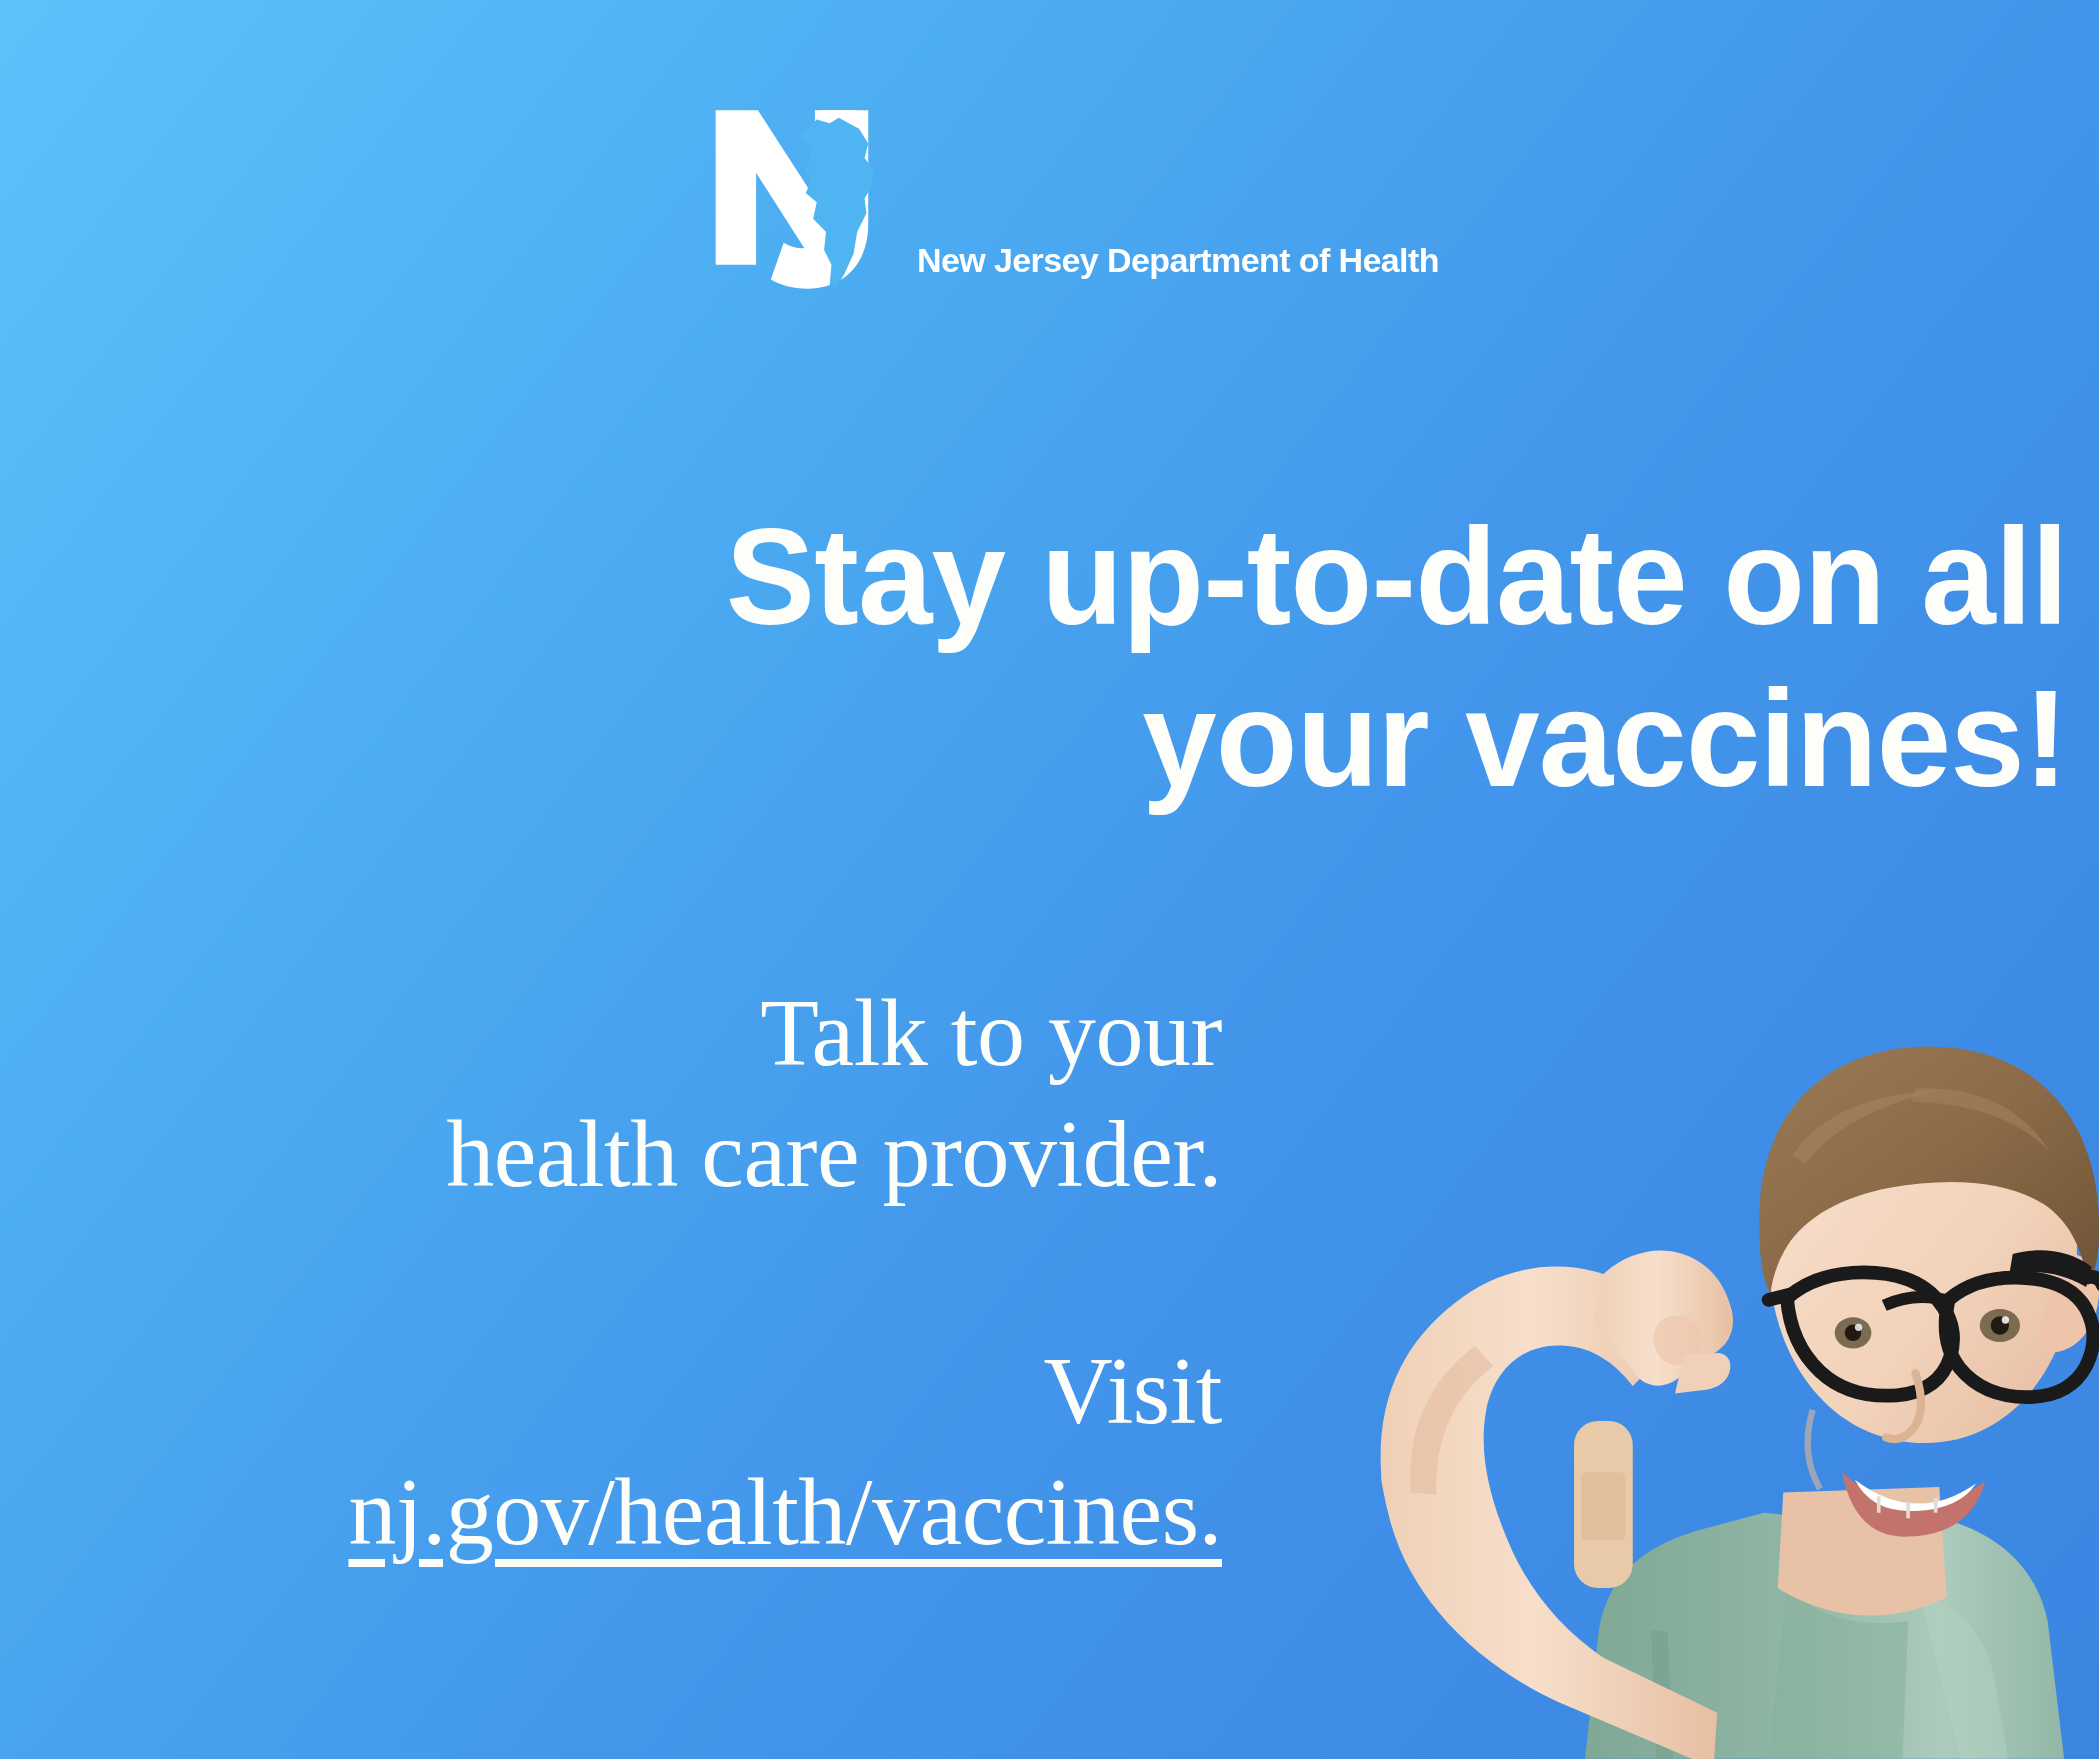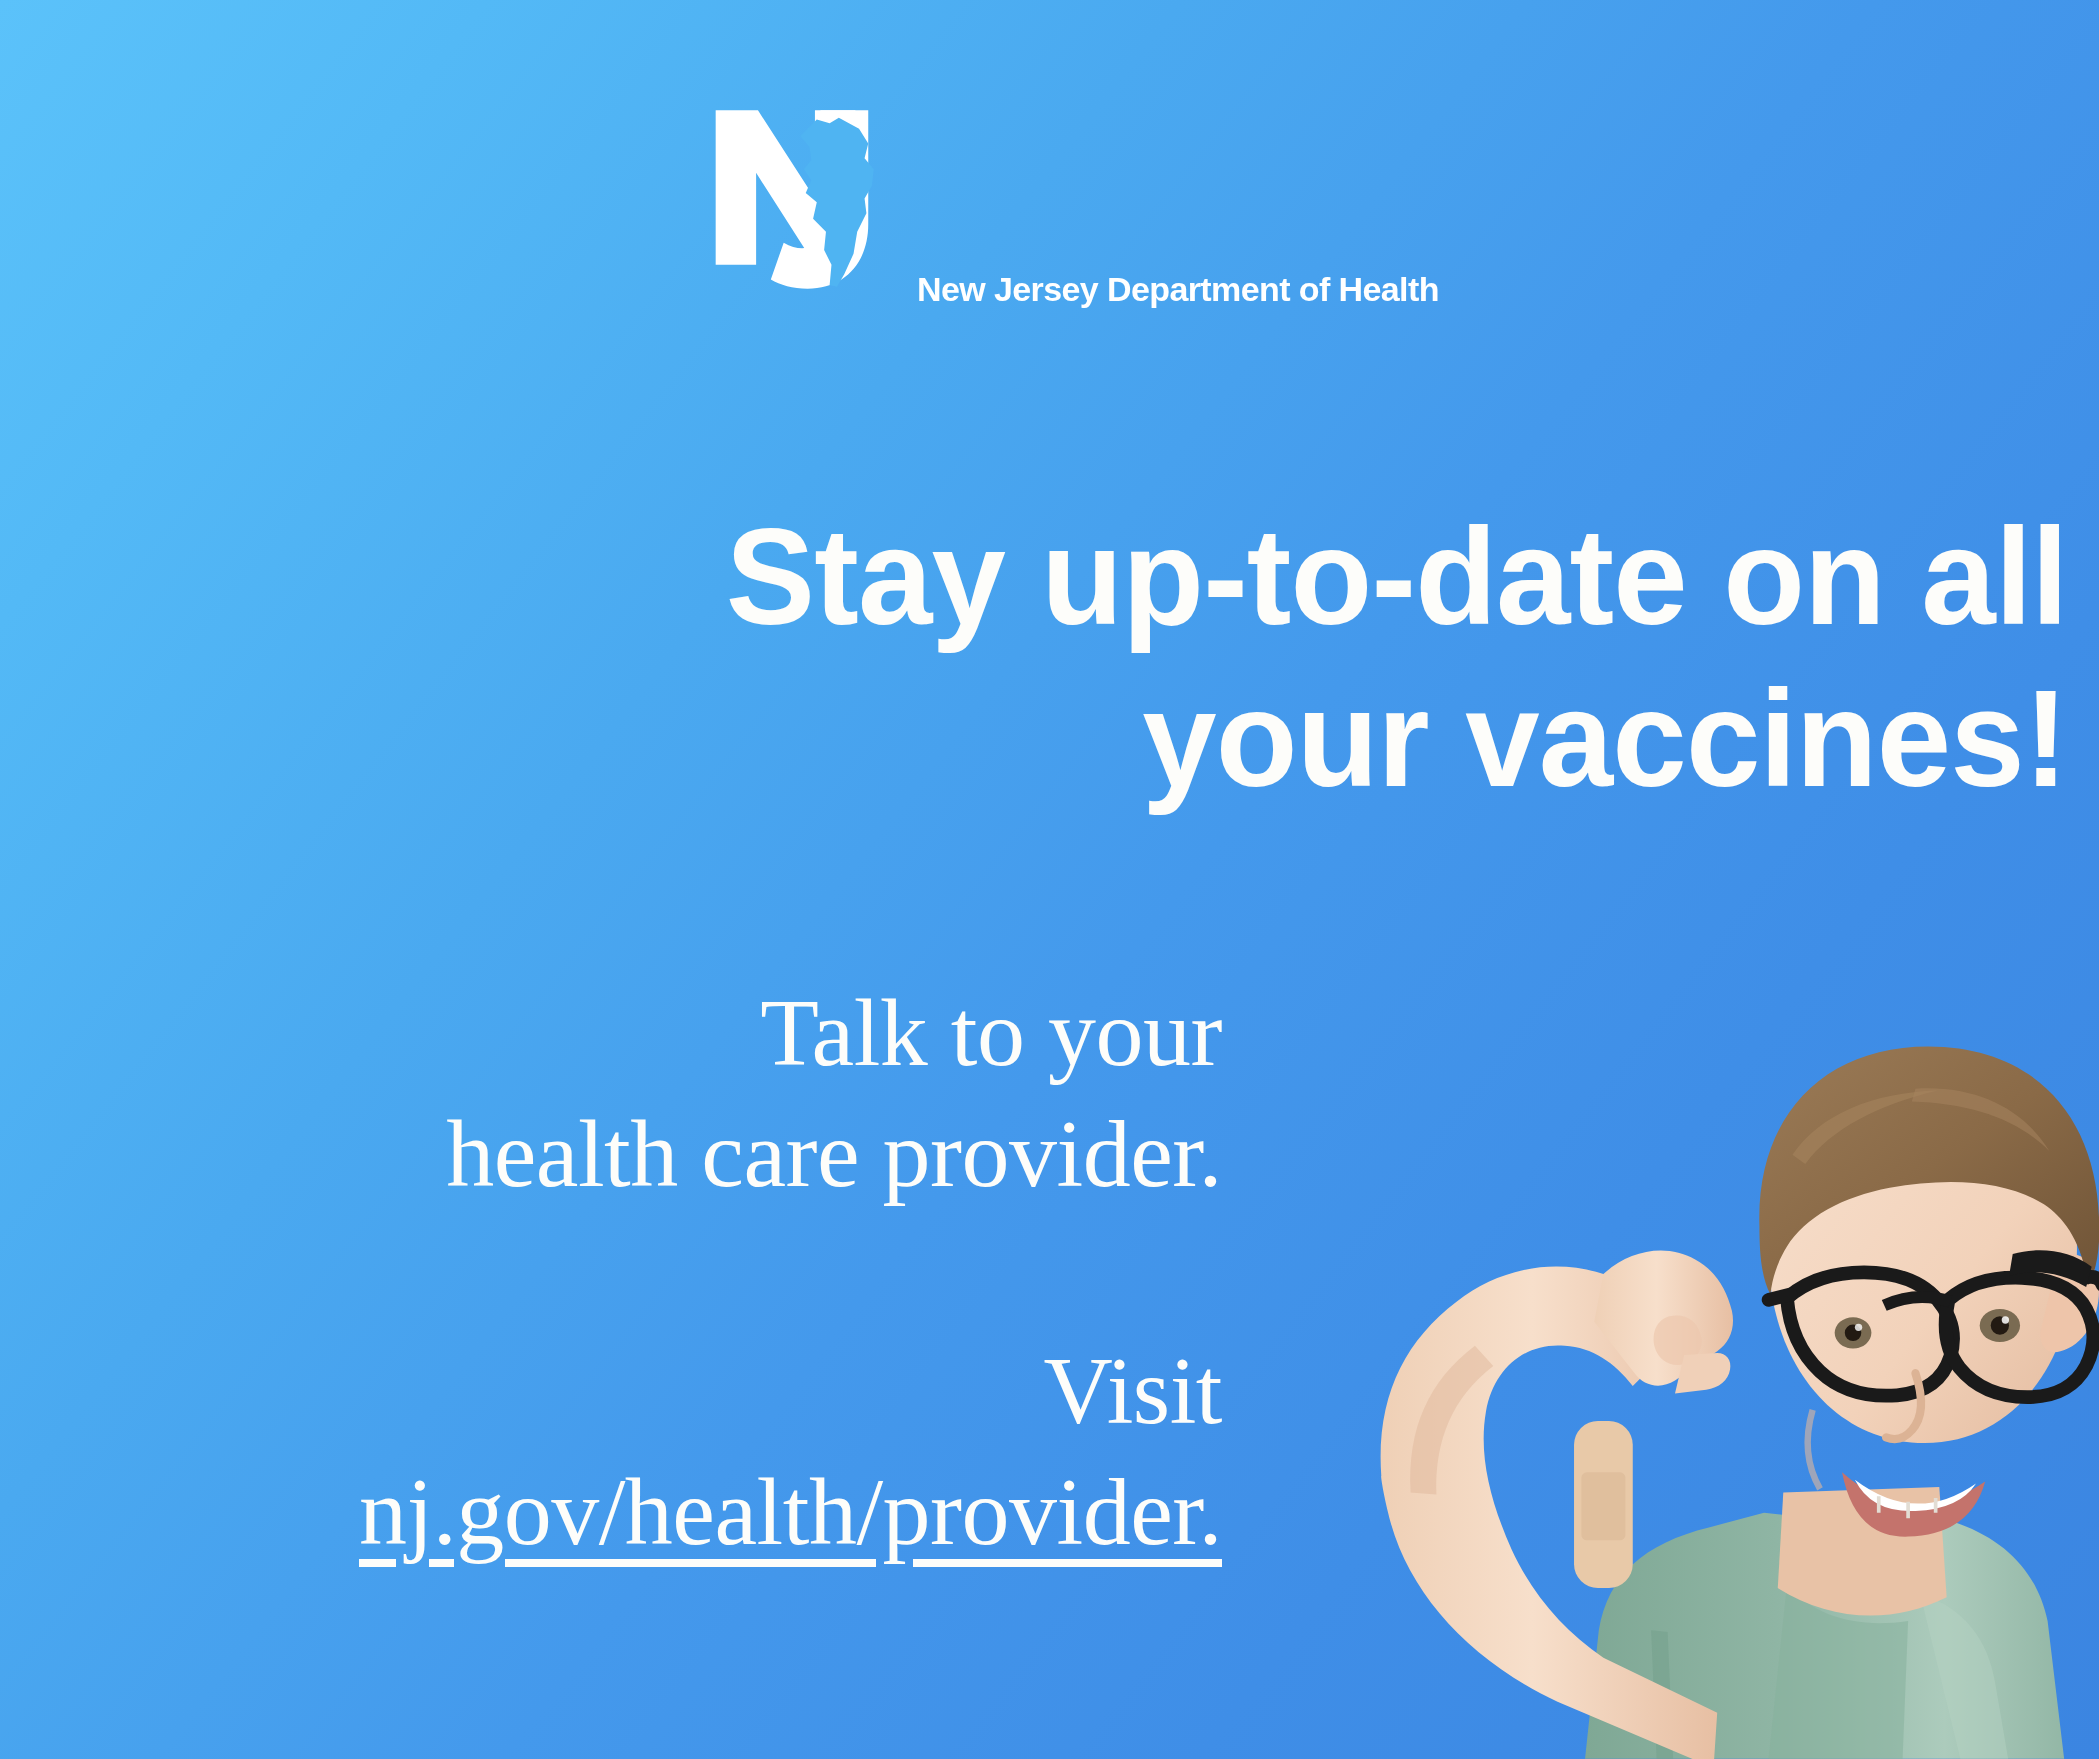--- a/index.html
+++ b/index.html
@@ -54,21 +54,20 @@
   #logo-tagline {
     position: absolute;
     left: 205px;
     top: 138px;
     font-family: "Liberation Sans", sans-serif;
     font-weight: bold;
     font-size: 34px;
     letter-spacing: -0.6px;
     color: #ffffff;
     white-space: nowrap;
-    margin-top: 29px;
   }
 
   
   #headline {
     position: absolute;
     left: 0;
     top: 404px;
     width: 2099px;
     text-align: right;
     color: #fdfdfa;
@@ -148,21 +147,21 @@
   </h1>
 
   <div id="body-copy">
     <span class="copy-block">
       <span class="copy-line">Talk to your</span>
       <span class="copy-line">health care provider.</span>
     </span>
     <span id="copy-gap"></span>
     <span class="copy-block">
       <span class="copy-line">Visit</span>
-      <span class="copy-line"><a id="url-line" href="#" style="color:inherit">nj.gov/health/provider.</a></span>
+      <span class="copy-line"><a id="url-line" href="#" style="color:inherit">nj.gov/health/vaccines.</a></span>
     </span>
   </div>
 
   <div id="photo">
     <svg viewBox="0 0 900 980" xmlns="http://www.w3.org/2000/svg" aria-hidden="true">
       <defs>
         <linearGradient id="skin" x1="0" y1="0" x2="1" y2="0">
           <stop offset="0%" stop-color="#efd0b6"></stop>
           <stop offset="45%" stop-color="#f7dfcb"></stop>
           <stop offset="100%" stop-color="#e7bfa3"></stop>

